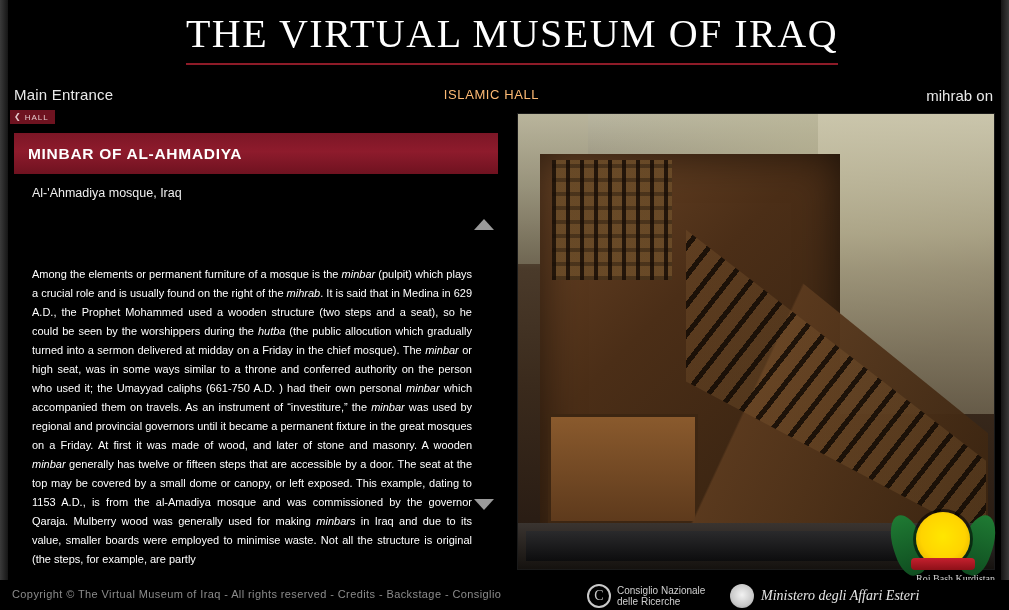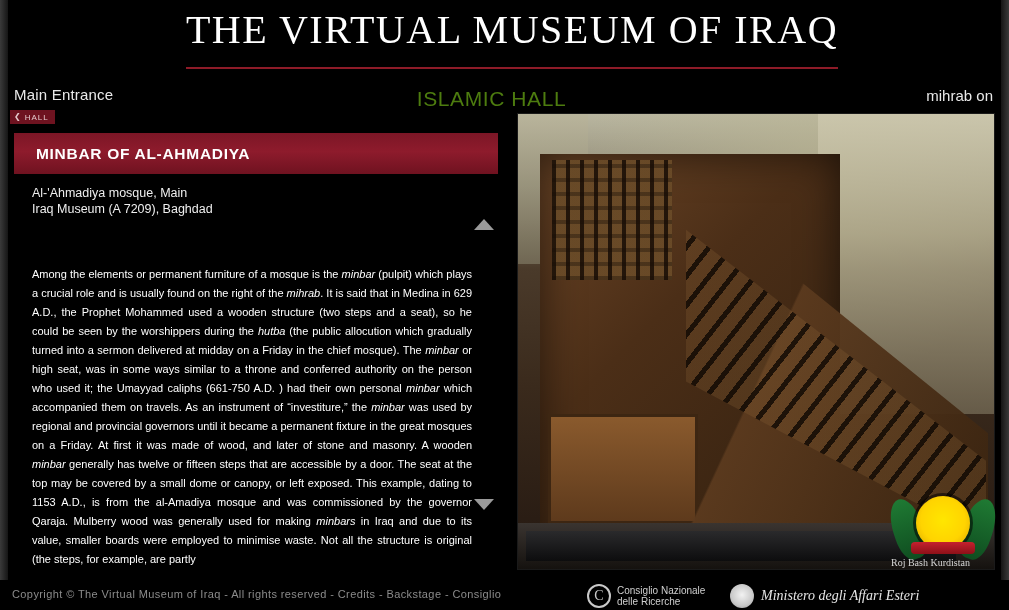--- a/index.html
+++ b/index.html
@@ -31,21 +31,21 @@
     align-items: center;
     justify-content: center;
   }
   .title-text {
     font-family: "Liberation Serif", serif;
     font-size: 40px;
     letter-spacing: 1.5px;
     color: #ffffff;
     text-transform: uppercase;
     font-weight: normal;
-    padding-bottom: 16px;
+    padding-bottom: 8px;
     border-bottom: 2px solid #8e1b28;
     line-height: 1.05;
     margin-left: 15px;
   }
 
   
   .nav-row {
     position: absolute;
     top: 86px;
     left: 0;
@@ -57,22 +57,22 @@
     left: 14px; top: 0;
     font-size: 15px;
     color: #e9e9e9;
     letter-spacing: 0.2px;
   }
   .nav-center {
     position: absolute;
     left: 0; top: 1px;
     width: 983px;
     text-align: center;
-    font-size: 21px;
-    color: #4d7c0f;
+    font-size: 13px;
+    color: #fdba74;
     letter-spacing: 0.6px;
   }
   .nav-right {
     position: absolute;
     right: 16px; top: 1px;
     font-size: 15px;
     color: #e9e9e9;
   }
   
   .hall-tab {
@@ -106,21 +106,21 @@
     height: 41px;
     background: linear-gradient(to bottom, #7c1626 0%, #8e1b2c 45%, #6f1220 100%);
     display: flex;
     align-items: center;
   }
   .obj-header .label {
     font-size: 15.5px;
     font-weight: bold;
     letter-spacing: 0.7px;
     color: #ffffff;
-    padding-left: 22px;
+    padding-left: 14px;
   }
   .info-block {
     position: absolute;
     left: 32px;
     top: 186px;
     width: 440px;
     font-size: 12.5px;
     line-height: 15.5px;
     color: #efefef;
   }
@@ -239,24 +239,24 @@
   .photo-floor {
     position: absolute;
     left: 0; bottom: 0; width: 478px; height: 46px;
     background: linear-gradient(to bottom, #3a3430 0%, #15120f 100%);
   }
 
   
   .badge {
     position: absolute;
     right: 14px;
-    bottom: 44px;
+    bottom: 28px;
     width: 104px;
     height: 76px;
-    text-align: left;
+    text-align: right;
   }
   .badge .sun {
     position: absolute;
     left: 50%; top: 6px;
     transform: translateX(-50%);
     width: 54px; height: 54px;
     border-radius: 50%;
     background: radial-gradient(circle at 50% 45%, #ffe600 0%, #ffd400 55%, #d89c00 100%);
     box-shadow: 0 0 0 3px rgba(0,0,0,0.55);
   }
@@ -378,22 +378,21 @@
   <div class="hall-tab">
     <span class="caret">❮</span>
     <span>HALL</span>
   </div>
 
   <div class="obj-header">
     <span class="label">MINBAR OF AL-AHMADIYA</span>
   </div>
 
   <div class="info-block">
-    <div>Al-'Ahmadiya mosque, Main</div>
-    <div>Iraq Museum (A 7209), Baghdad</div>
+    <div>Al-'Ahmadiya mosque, Iraq</div>
   </div>
 
   <div class="desc">Among the elements or permanent furniture of a mosque is the <em>minbar</em> (pulpit) which plays a crucial role and is usually found on the right of the <em>mihrab</em>. It is said that in Medina in 629 A.D., the Prophet Mohammed used a wooden structure (two steps and a seat), so he could be seen by the worshippers during the <em>hutba</em> (the public allocution which gradually turned into a sermon delivered at midday on a Friday in the chief mosque). The <em>minbar</em> or high seat, was in some ways similar to a throne and conferred authority on the person who used it; the Umayyad caliphs (661-750 A.D. ) had their own personal <em>minbar</em> which accompanied them on travels. As an instrument of “investiture,” the <em>minbar</em> was used by regional and provincial governors until it became a permanent fixture in the great mosques on a Friday. At first it was made of wood, and later of stone and masonry. A wooden <em>minbar</em> generally has twelve or fifteen steps that are accessible by a door. The seat at the top may be covered by a small dome or canopy, or left exposed. This example, dating to 1153 A.D., is from the al-Amadiya mosque and was commissioned by the governor Qaraja. Mulberry wood was generally used for making <em>minbars</em> in Iraq and due to its value, smaller boards were employed to minimise waste. Not all the structure is original (the steps, for example, are partly</div>
 
   <div class="scroll-arrow up">
     <div class="arrow-tri up"></div>
   </div>
   <div class="scroll-arrow down">
     <div class="arrow-tri down"></div>
   </div>

